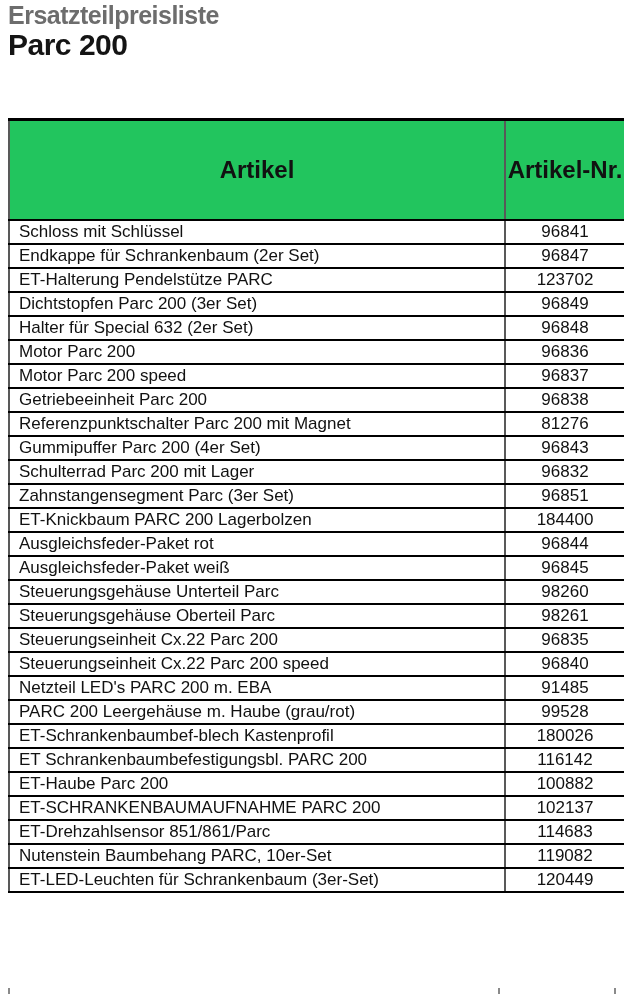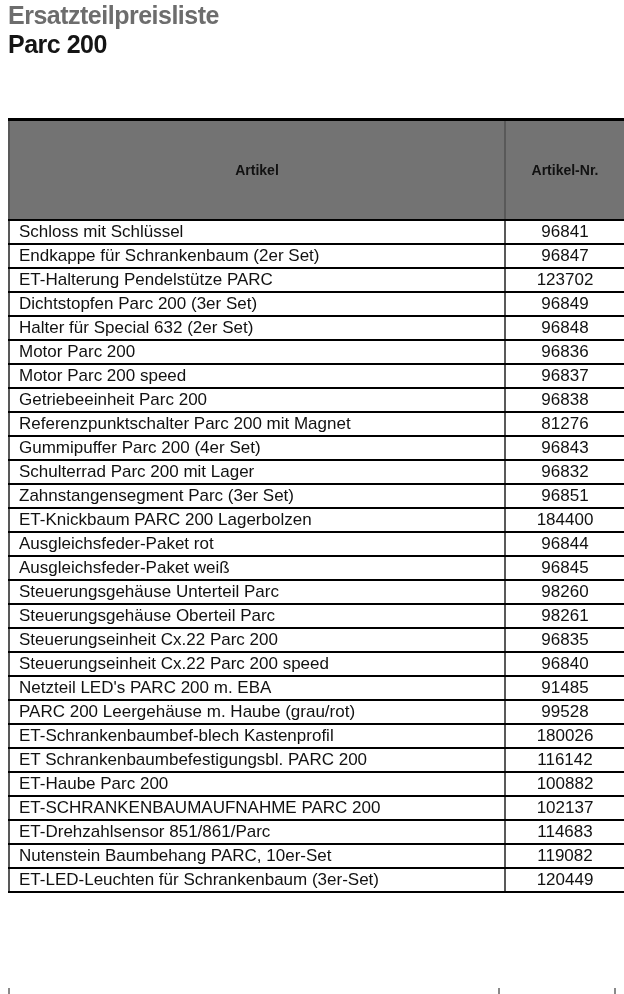--- a/index.html
+++ b/index.html
@@ -25,21 +25,21 @@
   }
   .title-line1 {
     font-size: 25px;
     font-weight: bold;
     color: #6d6d6d;
     letter-spacing: -0.5px;
     line-height: 29px;
     margin: 0;
   }
   .title-line2 {
-    font-size: 25px;
+    font-size: 30px;
     font-weight: bold;
     color: #141414;
     letter-spacing: -0.5px;
     line-height: 29px;
     margin: 0;
   }
   table.parts {
     position: absolute;
     left: 8px;
     top: 118px;
@@ -51,23 +51,23 @@
     border-top: 2px solid #000000;
     border-bottom: 2px solid #000000;
     border-left: 2px solid #595959;
     border-right: 2px solid #595959;
     overflow: hidden;
     white-space: nowrap;
   }
   table.parts { border-top: 3px solid #000000; }
   thead tr { height: 100px; }
   th {
-    background: #737373;
+    background: #22c55e;
     color: #111111;
-    font-size: 14px;
+    font-size: 24px;
     font-weight: bold;
     text-align: center;
     vertical-align: middle;
   }
   th.col-artikel { width: 492px; }
   th.col-nr { width: 116px; margin-left: 44px; }
   tbody tr { height: 17px; }
   td {
     font-size: 17px;
     color: #111111;

